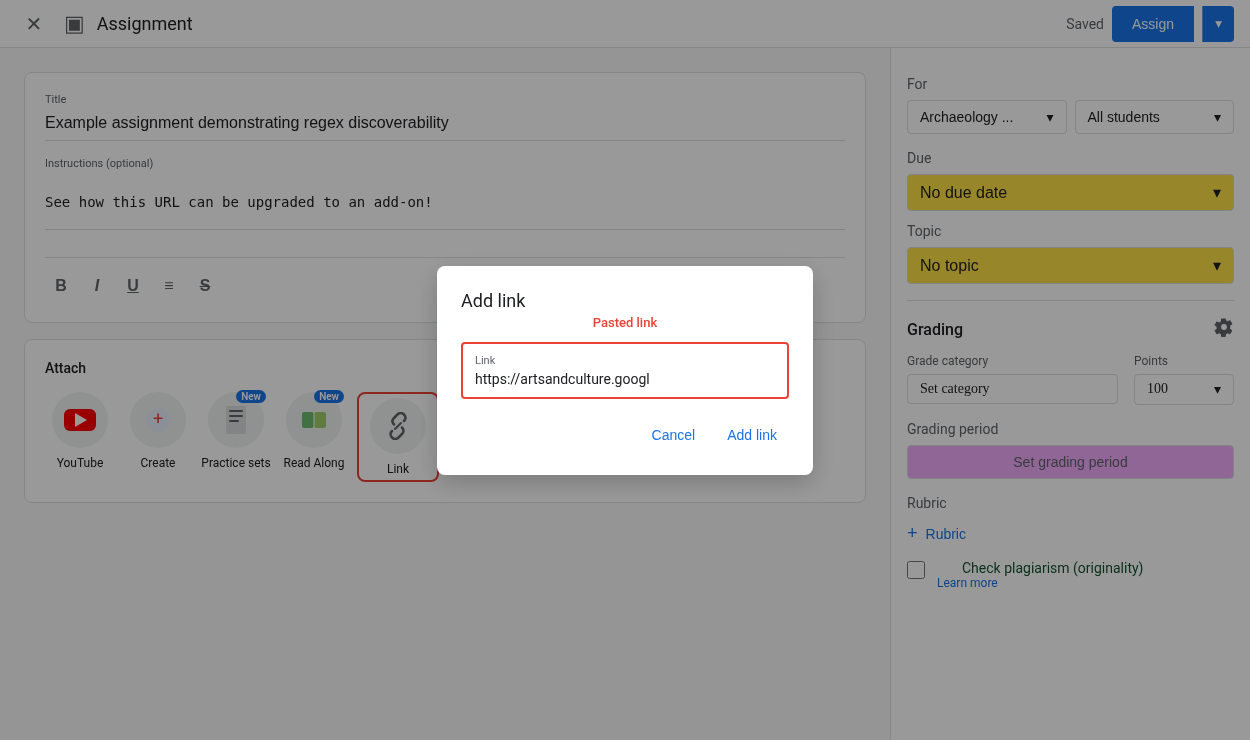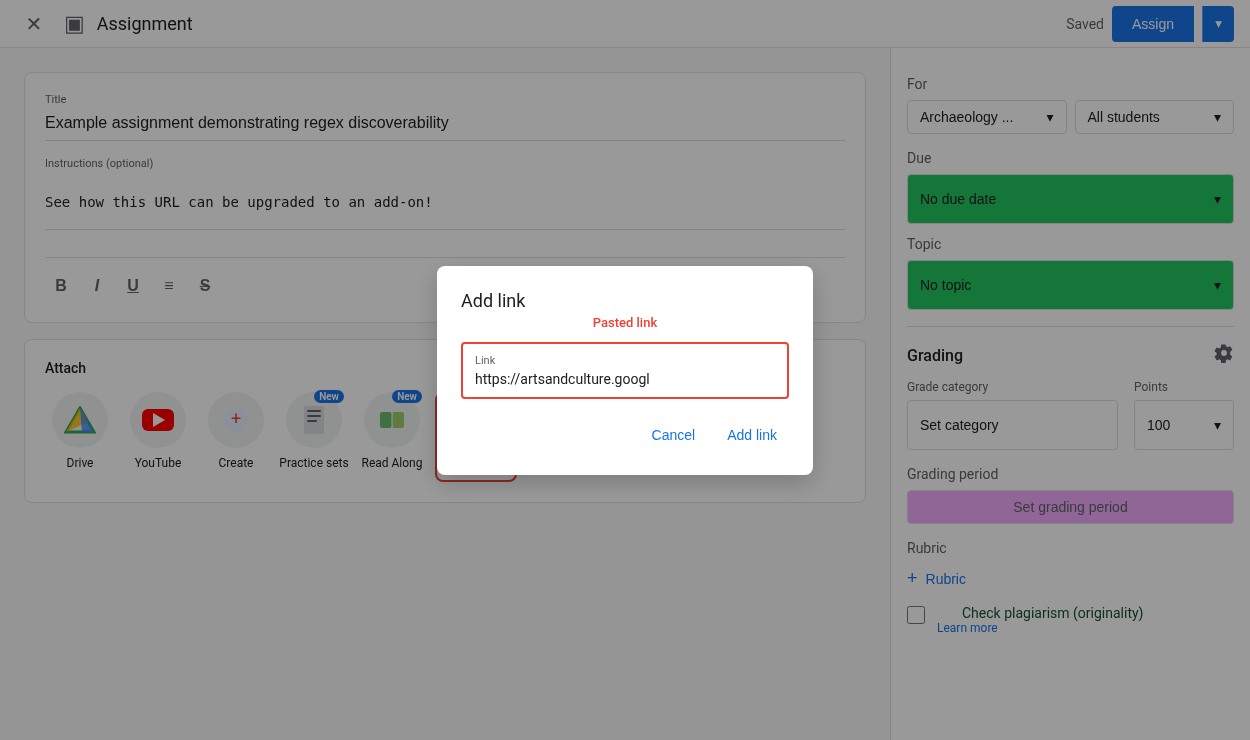--- a/index.html
+++ b/index.html
@@ -44,29 +44,29 @@
     
     .link-item-wrapper { border: 2px solid #ea4335; border-radius: 8px; padding: 4px; }
 
     
     .link-annotation { color: #ea4335; font-size: 13px; font-weight: 500; margin-left: 8px; display: flex; align-items: center; }
 
     
     .section-label { font-size: 14px; color: #5f6368; margin-bottom: 8px; margin-top: 12px; }
     .dropdown-row { display: flex; gap: 8px; margin-bottom: 4px; }
     .dropdown-btn { flex: 1; display: flex; align-items: center; justify-content: space-between; border: 1px solid #dadce0; border-radius: 4px; padding: 8px 12px; background: #fff; cursor: pointer; font-size: 14px; color: #202124; }
-    .full-dropdown { width: 100%; display: flex; align-items: center; justify-content: space-between; border: 1px solid #dadce0; border-radius: 4px; padding: 16px 12px; background: #22c55e; cursor: pointer; font-size: 14px; color: #202124; }
+    .full-dropdown { width: 100%; display: flex; align-items: center; justify-content: space-between; border: 1px solid #dadce0; border-radius: 4px; padding: 8px 12px; background: #fde047; cursor: pointer; font-size: 16px; color: #202124; }
     .section-divider { border: none; border-top: 1px solid #e0e0e0; margin: 16px 0; }
     .grading-header { display: flex; align-items: center; justify-content: space-between; }
     .grading-title { font-size: 16px; font-weight: 500; color: #202124; }
     .gear-btn { background: none; border: none; cursor: pointer; color: #5f6368; font-size: 20px; }
     .grade-row { display: flex; gap: 16px; }
     .grade-col { flex: 1; }
     .grade-col-label { font-size: 12px; color: #5f6368; margin-bottom: 6px; }
-    .grade-dropdown { width: 100%; display: flex; align-items: center; justify-content: space-between; border: 1px solid #dadce0; border-radius: 4px; padding: 16px 12px; background: #fff; cursor: pointer; font-size: 14px; color: #202124; }
+    .grade-dropdown { width: 100%; display: flex; align-items: flex-start; justify-content: space-between; border: 1px solid #dadce0; border-radius: 4px; padding: 6px 12px; background: #fff; cursor: pointer; font-size: 14px; color: #202124; font-family: Liberation Serif, serif; }
     .grading-period-btn { width: 100%; border: 1px solid #dadce0; border-radius: 4px; padding: 8px 12px; background: #f0abfc; cursor: pointer; font-size: 14px; color: #5f6368; text-align: center; }
     .rubric-btn { display: flex; align-items: center; gap: 8px; background: none; border: none; cursor: pointer; font-size: 14px; color: #1a73e8; padding: 4px 0; }
     .checkbox-row { display: flex; align-items: flex-start; gap: 12px; margin-top: 12px; }
     .checkbox-row input[type=checkbox] { width: 18px; height: 18px; margin-top: 1px; accent-color: #1a73e8; }
     .checkbox-text { font-size: 14px; color: #14532d; margin-left: 25px; }
     .checkbox-subtext { font-size: 12px; color: #1a73e8; cursor: pointer; }
 
     
     .modal-overlay { position: fixed; top: 0; left: 0; right: 0; bottom: 0; background: rgba(0,0,0,0.4); z-index: 100; display: flex; align-items: center; justify-content: center; }
     .modal { background: #fff; border-radius: 8px; padding: 24px; width: 376px; box-shadow: 0 8px 24px rgba(0,0,0,0.2); }
@@ -126,31 +126,20 @@
         <button class="format-btn">
             <s>S</s>
           </button>
       </div>
     </div>
 
     <div class="attach-card">
       <div class="attach-label">Attach</div>
       <div style="display:flex; align-items:flex-start; gap:8px; flex-wrap:wrap;">
 
-        <div class="attach-item">
-          <div class="attach-icon-wrapper">
-            <svg width="32" height="28" viewBox="0 0 32 28">
-              <polygon points="16,2 30,26 2,26" fill="none" stroke="#34a853" stroke-width="3"></polygon>
-              <polygon points="2,26 16,2 24,16" fill="#fbbc04" opacity="0.8"></polygon>
-              <polygon points="16,2 30,26 18,26" fill="#4285f4" opacity="0.8"></polygon>
-              <polygon points="2,26 30,26 18,26" fill="#ea4335" opacity="0.5"></polygon>
-            </svg>
-          </div>
-          <span class="attach-item-label">Drive</span>
-        </div>
 
         <div class="attach-item">
           <div class="attach-icon-wrapper">
             <div class="yt-icon">
               <div class="yt-play"></div>
             </div>
           </div>
           <span class="attach-item-label">YouTube</span>
         </div>
 

